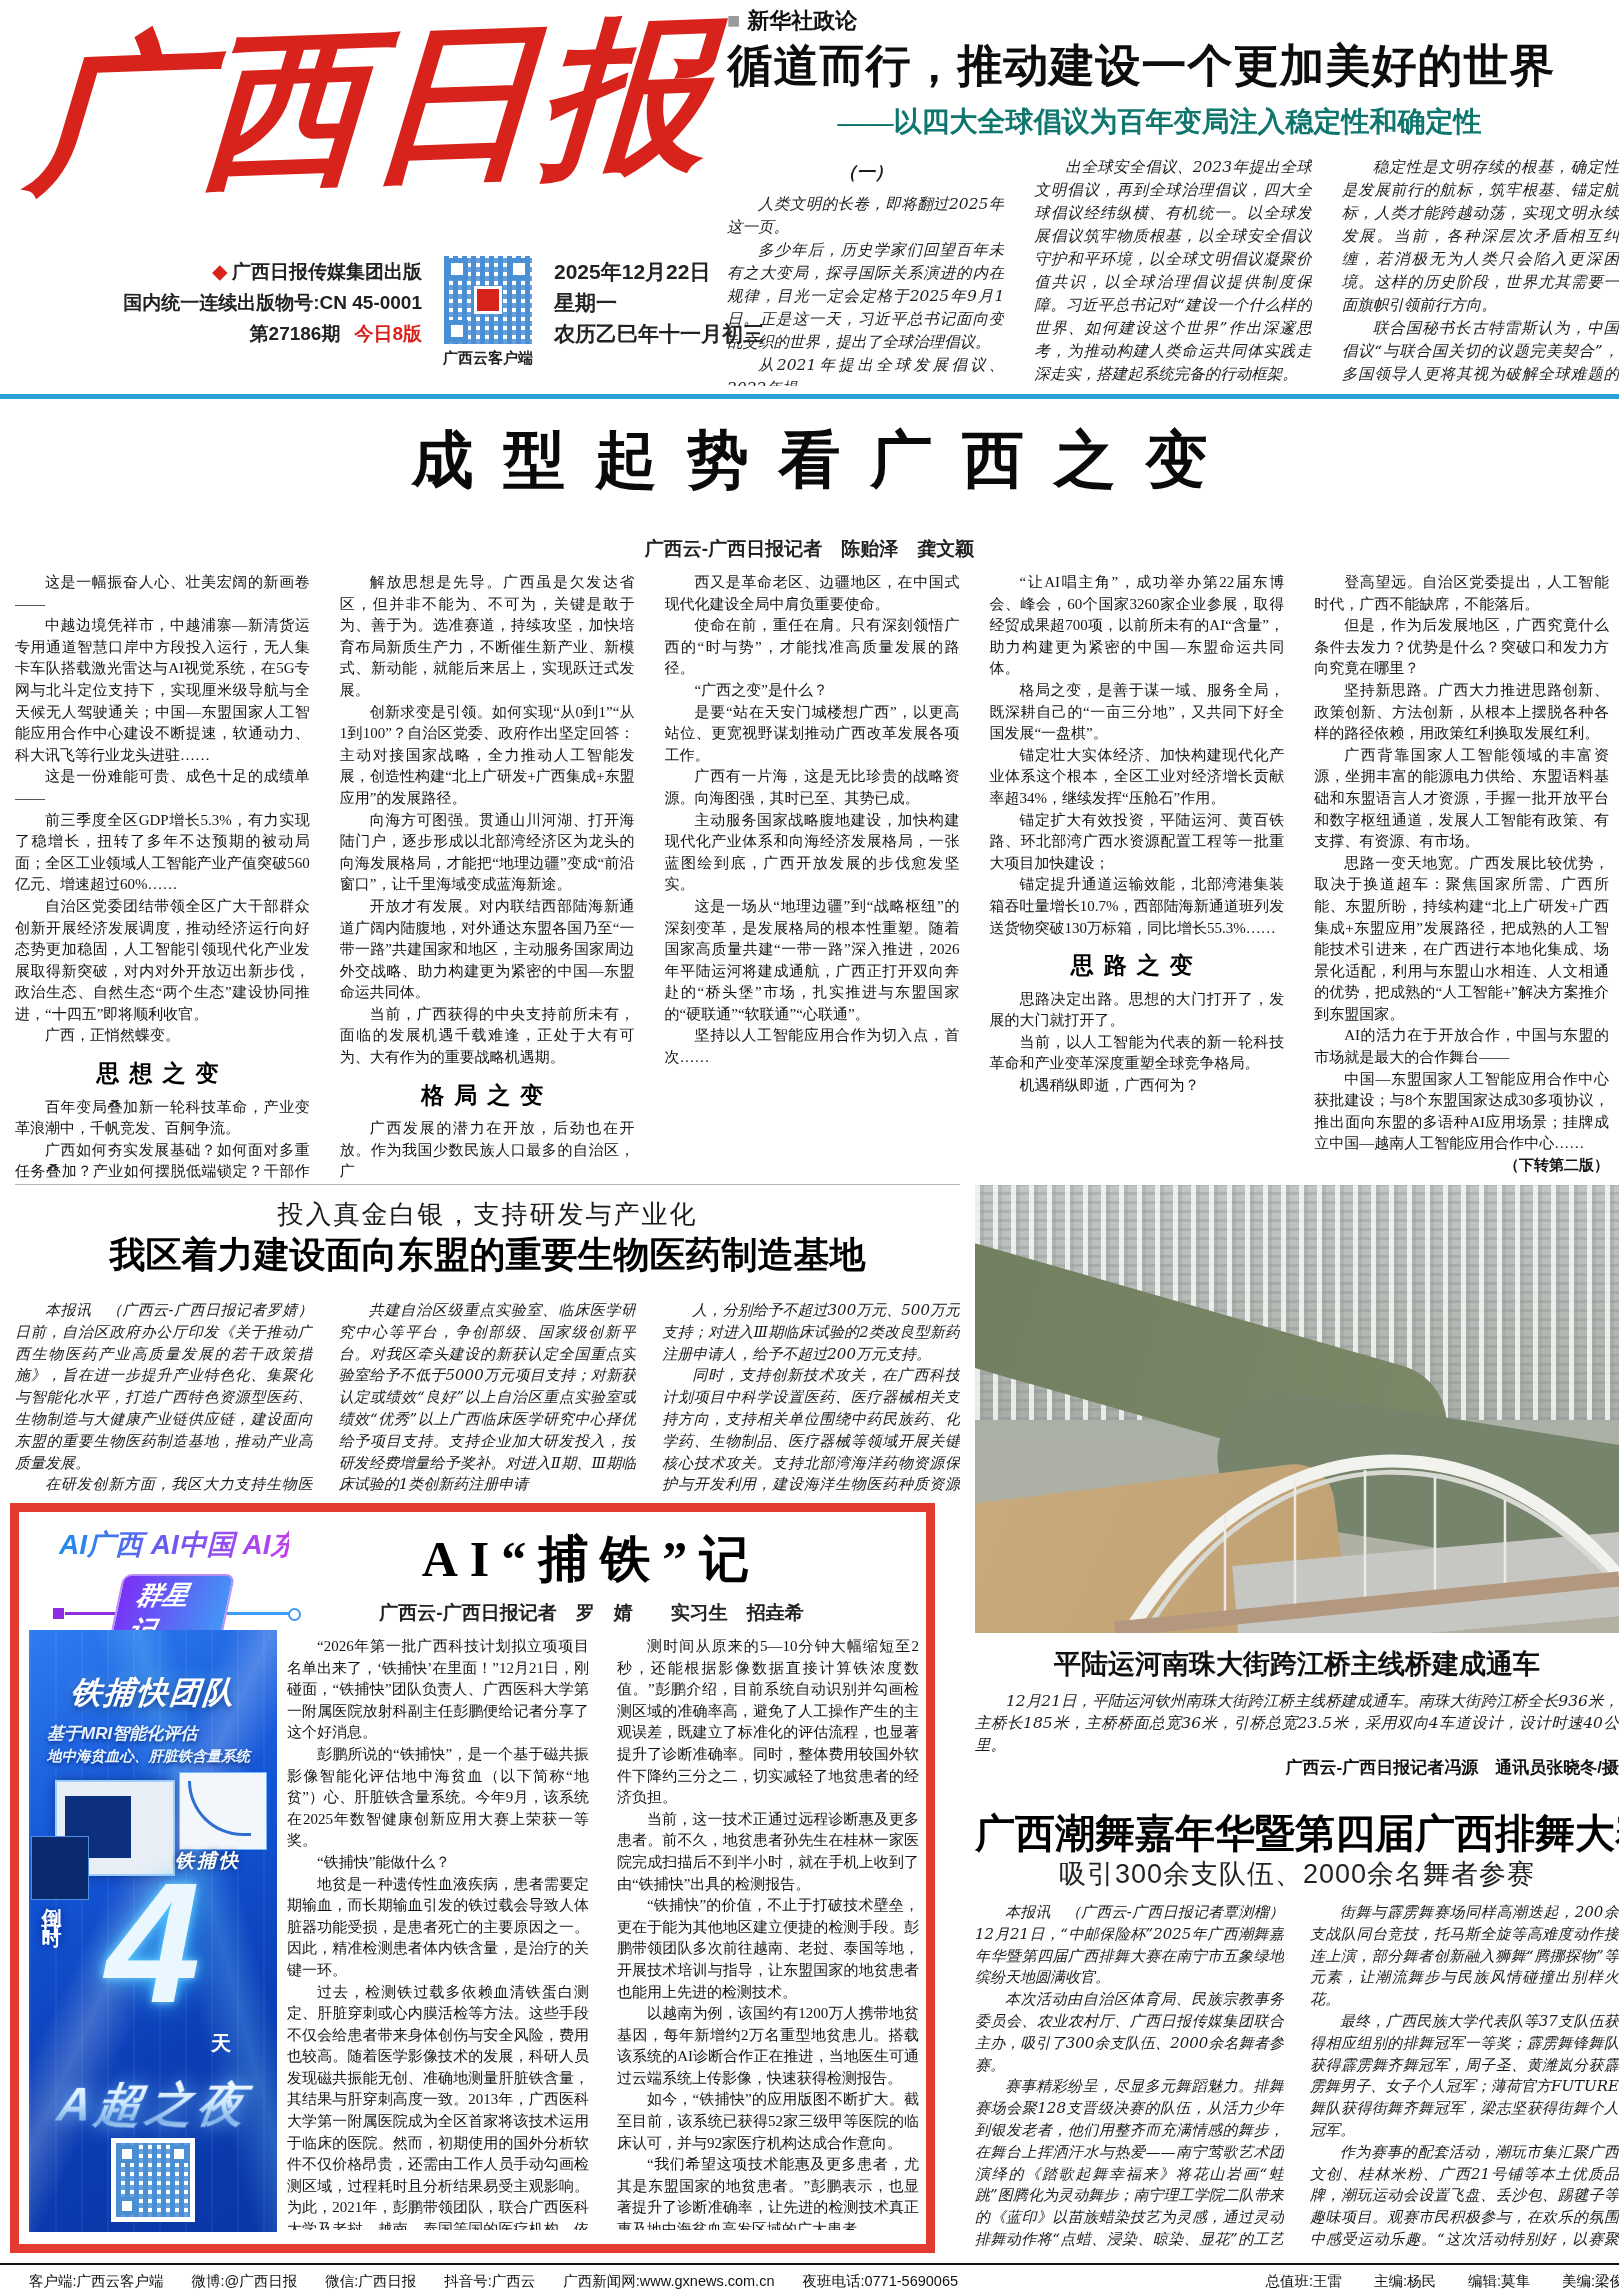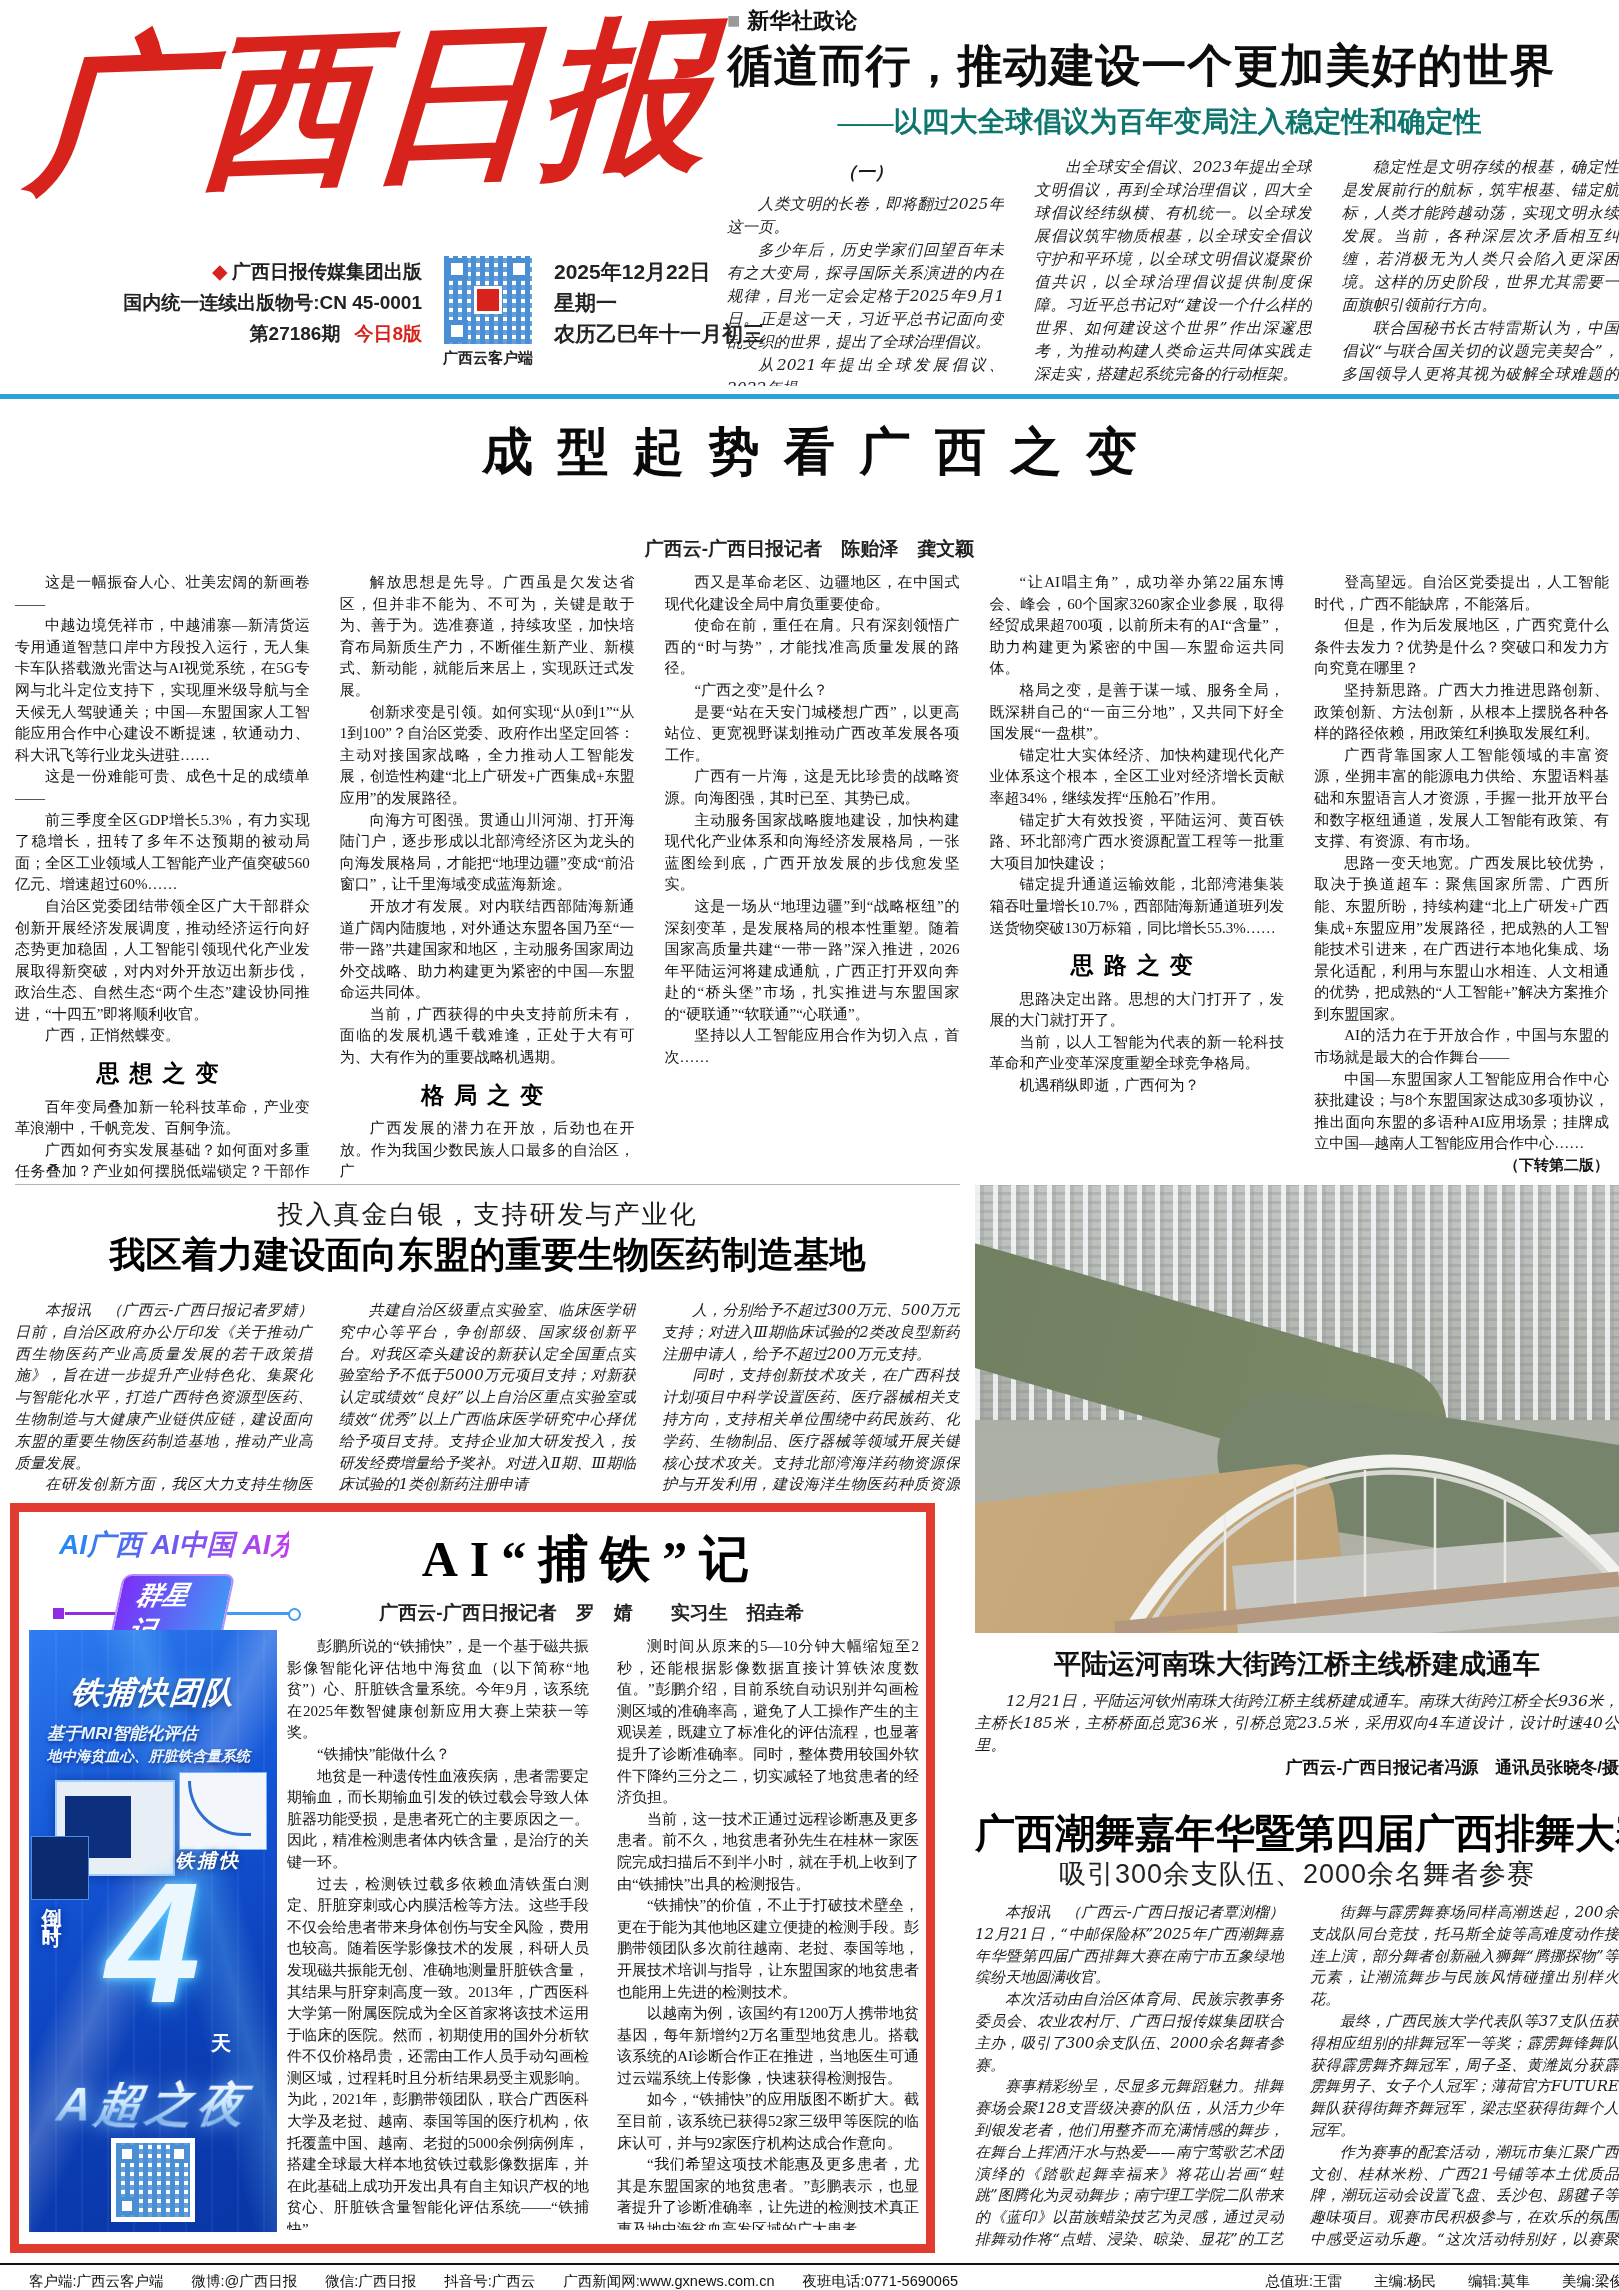--- a/index.html
+++ b/index.html
@@ -41,21 +41,21 @@
   .pg{margin:0;}
   .pg-p{text-indent:2em;}
   .pg-c{text-align:center;font-weight:bold;font-size:18px;margin:4px 0 10px;}
   .pg-r{text-align:right;font-weight:bold;}
   .pg-h{text-align:center;font-family:"Liberation Sans",sans-serif;font-style:normal;font-weight:900;font-size:23px;letter-spacing:10px;margin:16px 0 12px;color:#000;}
 
   .blue-rule{position:absolute;left:0;top:394px;width:1619px;height:5px;background:#2aa2d8;}
 
   
   .main-title{position:absolute;left:0;top:418px;width:1619px;text-align:center;font-family:"Liberation Sans",sans-serif;
-    font-weight:900;font-size:51px;color:#0a0a0a;letter-spacing:.48em;text-indent:.48em;white-space:nowrap;}
+    font-weight:900;font-size:62px;color:#0a0a0a;letter-spacing:.48em;text-indent:.48em;white-space:nowrap;}
   .main-byline{position:absolute;left:0;top:536px;width:1619px;text-align:center;font-family:"Liberation Sans",sans-serif;font-size:19px;font-weight:bold;color:#222;}
   .main-cols{position:absolute;left:15px;top:572px;width:1594px;height:608px;display:grid;grid-template-columns:repeat(5,1fr);column-gap:30px;}
   .m-col{font-size:15px;line-height:21.6px;text-align:justify;color:#141414;overflow:hidden;}
 
   .sep-line{position:absolute;left:15px;top:1184px;width:945px;height:1px;background:#b5b5b5;}
 
   
   .bio-kicker{position:absolute;left:15px;top:1197px;width:945px;text-align:center;font-family:"Liberation Sans",sans-serif;font-size:26px;color:#1a1a1a;letter-spacing:2px;}
   .bio-title{position:absolute;left:15px;top:1231px;width:945px;text-align:center;font-family:"Liberation Serif",serif;font-weight:900;font-size:36px;color:#000;white-space:nowrap;}
   .bio-cols{position:absolute;left:15px;top:1300px;width:945px;height:198px;display:grid;grid-template-columns:repeat(3,1fr);column-gap:26px;}
@@ -281,20 +281,21 @@
       <div class="po-tian">天</div>
       <div class="po-event">A超之夜</div>
       <div class="po-qrwrap">
         <div class="qr qr-sm">
             <div class="qr-f3"></div>
           </div>
       </div>
     </div>
 
     <div class="ai-col ai-c1">
+        <div class="pg pg-p">“2026年第一批广西科技计划拟立项项目名单出来了，‘铁捕快’在里面！”12月21日，刚碰面，“铁捕快”团队负责人、广西医科大学第一附属医院放射科副主任彭鹏便给记者分享了这个好消息。</div>
         <div class="pg pg-p">彭鹏所说的“铁捕快”，是一个基于磁共振影像智能化评估地中海贫血（以下简称“地贫”）心、肝脏铁含量系统。今年9月，该系统在2025年数智健康创新应用大赛上荣获一等奖。</div>
         <div class="pg pg-p">“铁捕快”能做什么？</div>
         <div class="pg pg-p">地贫是一种遗传性血液疾病，患者需要定期输血，而长期输血引发的铁过载会导致人体脏器功能受损，是患者死亡的主要原因之一。因此，精准检测患者体内铁含量，是治疗的关键一环。</div>
         <div class="pg pg-p">过去，检测铁过载多依赖血清铁蛋白测定、肝脏穿刺或心内膜活检等方法。这些手段不仅会给患者带来身体创伤与安全风险，费用也较高。随着医学影像技术的发展，科研人员发现磁共振能无创、准确地测量肝脏铁含量，其结果与肝穿刺高度一致。2013年，广西医科大学第一附属医院成为全区首家将该技术运用于临床的医院。然而，初期使用的国外分析软件不仅价格昂贵，还需由工作人员手动勾画检测区域，过程耗时且分析结果易受主观影响。为此，2021年，彭鹏带领团队，联合广西医科大学及老挝、越南、泰国等国的医疗机构，依托覆盖中国、越南、老挝的5000余例病例库，搭建全球最大样本地贫铁过载影像数据库，并在此基础上成功开发出具有自主知识产权的地贫心、肝脏铁含量智能化评估系统——“铁捕快”。</div>
       </div>
     <div class="ai-col ai-c2">
         <div class="pg pg-p">测时间从原来的5—10分钟大幅缩短至2秒，还能根据影像数据直接计算铁浓度数值。”彭鹏介绍，目前系统自动识别并勾画检测区域的准确率高，避免了人工操作产生的主观误差，既建立了标准化的评估流程，也显著提升了诊断准确率。同时，整体费用较国外软件下降约三分之二，切实减轻了地贫患者的经济负担。</div>
         <div class="pg pg-p">当前，这一技术正通过远程诊断惠及更多患者。前不久，地贫患者孙先生在桂林一家医院完成扫描后不到半小时，就在手机上收到了由“铁捕快”出具的检测报告。</div>
         <div class="pg pg-p">“铁捕快”的价值，不止于打破技术壁垒，更在于能为其他地区建立便捷的检测手段。彭鹏带领团队多次前往越南、老挝、泰国等地，开展技术培训与指导，让东盟国家的地贫患者也能用上先进的检测技术。</div>
         <div class="pg pg-p">以越南为例，该国约有1200万人携带地贫基因，每年新增约2万名重型地贫患儿。搭载该系统的AI诊断合作正在推进，当地医生可通过云端系统上传影像，快速获得检测报告。</div>

